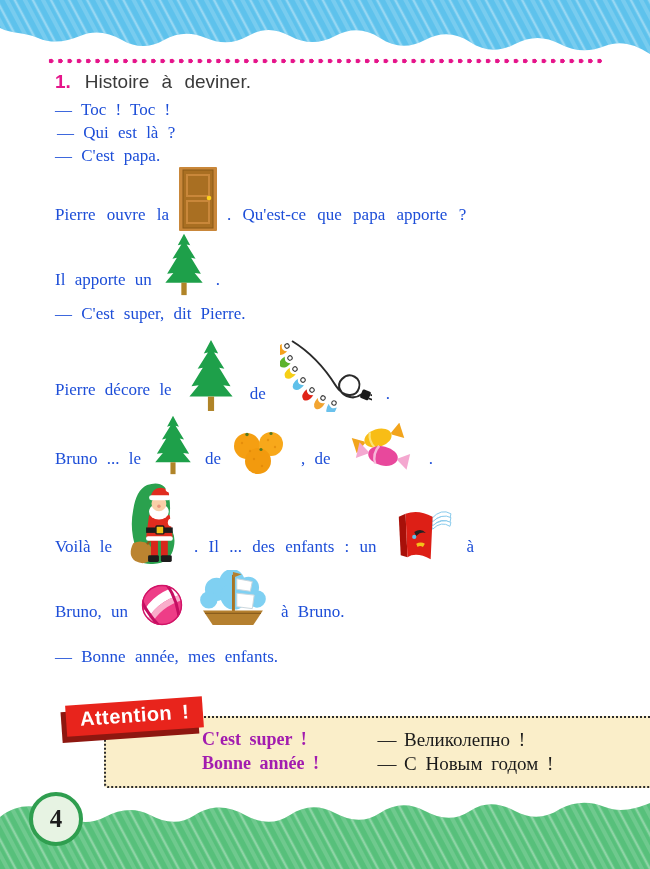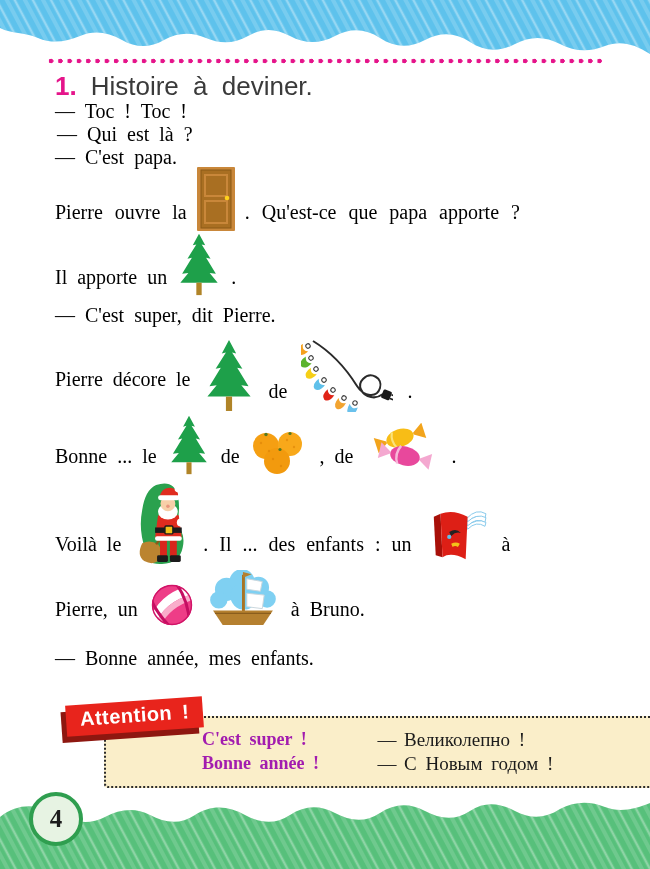--- a/index.html
+++ b/index.html
@@ -4,23 +4,23 @@
 <style>
   html,body{margin:0;padding:0;background:#fff;}
   #page{position:relative;width:650px;height:869px;background:#fff;overflow:hidden;
         font-family:"Liberation Serif",serif;}
   .band{position:absolute;left:0;width:650px;display:block;}
   #band-top{top:0;}
   #band-bottom{bottom:0;}
   .dotted-rule{position:absolute;left:48px;top:58px;width:554px;height:6px;
     background-image:radial-gradient(circle at 3px 3px,#e5148a 2.1px,transparent 2.6px);
     background-size:9.3px 6px;background-repeat:repeat-x;}
-  .t{font-size:20px;color:#000000;word-spacing:5px;line-height:1.25;}
+  .t{font-size:17px;color:#1d4ed8;word-spacing:5px;line-height:1.25;}
   .abs{position:absolute;}
-  .head{left:55px;top:71px;font-family:"Liberation Sans",sans-serif;font-size:26px;
+  .head{left:55px;top:71px;font-family:"Liberation Sans",sans-serif;font-size:19px;
         color:#3a3a3a;word-spacing:7px;}
   .head .num{color:#e5148a;font-weight:bold;margin-right:14px;}
   .row{position:absolute;left:55px;display:flex;align-items:flex-end;}
   .row .t{white-space:nowrap;}
   .icn{display:block;}
   .attn-label{position:absolute;left:66px;top:701px;background:#e8241c;color:#fff;
      font-family:"Liberation Sans",sans-serif;font-weight:bold;font-size:20px;
      padding:3px 14px 5px 14px;transform:rotate(-4deg);box-shadow:-5px 6px 0 #8e1710;
      letter-spacing:.5px;z-index:3;word-spacing:4px;}
   .attn-box{position:absolute;left:104px;top:716px;width:464px;height:60px;
@@ -78,21 +78,21 @@
     <svg class="icn" width="44" height="64" viewBox="0 0 48 72">
       <path d="M24 2 L31 15 L27 14 L37 30 L32 29 L43 47 L36 46 L45 57 L3 57 L12 46 L5 47 L16 29 L11 30 L21 14 L17 15 Z" fill="#1ea04a"></path>
       <rect x="21" y="57" width="6" height="14" fill="#b08428"></rect>
     </svg>
     <span class="t" style="margin-bottom:6px;">.</span>
   </div>
 
   <div class="abs t" style="left:55px;top:303px;">— C'est super, dit Pierre.</div>
 
   <div class="row" style="top:338px;height:74px;gap:14px;">
-    <span class="t" style="margin-bottom:20px;">Pierre décore le</span>
+    <span class="t" style="margin-bottom:12px;">Pierre décore le</span>
     <svg class="icn" width="50" height="74" viewBox="0 0 48 72">
       <path d="M24 2 L31 15 L27 14 L37 30 L32 29 L43 47 L36 46 L45 57 L3 57 L12 46 L5 47 L16 29 L11 30 L21 14 L17 15 Z" fill="#1ea04a"></path>
       <rect x="21" y="57" width="6" height="14" fill="#b08428"></rect>
     </svg>
     <span class="t" style="margin-bottom:8px;">de</span>
     <svg class="icn" width="92" height="76" viewBox="0 0 92 76">
       <path d="M12 5 C30 16,46 34,56 50 C63 61,76 62,79 52 C82 42,70 35,62 43 C56 49,60 59,70 61 C74 62,78 61,82 58" fill="none" stroke="#2a2a2a" stroke-width="2"></path>
       <g transform="translate(83,53) rotate(22)">
           <rect x="0" y="0" width="9" height="9" rx="1.5" fill="#1a1a1a"></rect>
           <line x1="9" y1="2.5" x2="13" y2="2.5" stroke="#1a1a1a" stroke-width="1.6"></line>
@@ -124,21 +124,21 @@
         </g>
       <g transform="translate(54,67) rotate(25)">
           <circle r="2.2" fill="#fff" stroke="#444" stroke-width="1.1"></circle>
           <path d="M-4.5 3 Q-5.5 12 0 13 Q5.5 12 4.5 3 Q2 5.5 0 5.5 Q-2 5.5 -4.5 3 Z" fill="#6ac1ec"></path>
         </g>
     </svg>
     <span class="t" style="margin-bottom:8px;">.</span>
   </div>
 
   <div class="row" style="top:414px;height:61px;gap:11px;">
-    <span class="t" style="margin-bottom:6px;">Bonne ... le</span>
+    <span class="t" style="margin-bottom:6px;">Bruno ... le</span>
     <svg class="icn" width="42" height="61" viewBox="0 0 48 72">
       <path d="M24 2 L31 15 L27 14 L37 30 L32 29 L43 47 L36 46 L45 57 L3 57 L12 46 L5 47 L16 29 L11 30 L21 14 L17 15 Z" fill="#1ea04a"></path>
       <rect x="21" y="57" width="6" height="14" fill="#b08428"></rect>
     </svg>
     <span class="t" style="margin-bottom:6px;">de</span>
     <svg class="icn" width="58" height="44" viewBox="0 0 58 44">
       <circle cx="15" cy="15" r="13" fill="#f59f12"></circle>
       <circle cx="39" cy="13" r="12" fill="#f8a81a"></circle>
       <circle cx="26" cy="30" r="13" fill="#f29a0e"></circle>
       <g fill="#d97f06" opacity="0.55">
@@ -203,21 +203,21 @@
       <path d="M10 10 L17 7 L19 52 L12 50 Z" fill="#a81009"></path>
       <path d="M17 7 Q30 2 45 10 L43 54 Q28 46 19 52 Z" fill="#dd1f16"></path>
       <path d="M26 26 Q33 21 38 27 Q33 25 28 30 Z" fill="#222"></path>
       <circle cx="26" cy="31" r="2.2" fill="#5fc0ea"></circle>
       <path d="M28 38 q5 -2.5 9 0 l-2 3.5 q-3 -2 -5.5 0 Z" fill="#f3c21a"></path>
     </svg>
     <span class="t" style="margin-bottom:10px;">à</span>
   </div>
 
   <div class="row" style="top:570px;height:56px;gap:13px;">
-    <span class="t" style="margin-bottom:4px;">Pierre, un</span>
+    <span class="t" style="margin-bottom:4px;">Bruno, un</span>
     <svg class="icn" width="42" height="42" viewBox="0 0 42 42">
       <defs>
           <clipPath id="ballclip">
             <circle cx="21" cy="21" r="20"></circle>
           </clipPath>
         </defs>
       <circle cx="21" cy="21" r="20" fill="#ee3d87"></circle>
       <g clip-path="url(#ballclip)" transform="rotate(-24 21 21)">
         <path d="M-6 26 Q15 4 48 11 L48 20 Q15 13 -6 35 Z" fill="#ffffff"></path>
         <path d="M-6 35 Q15 13 48 20 L48 26 Q15 19 -6 43 Z" fill="#f9aecb"></path>

